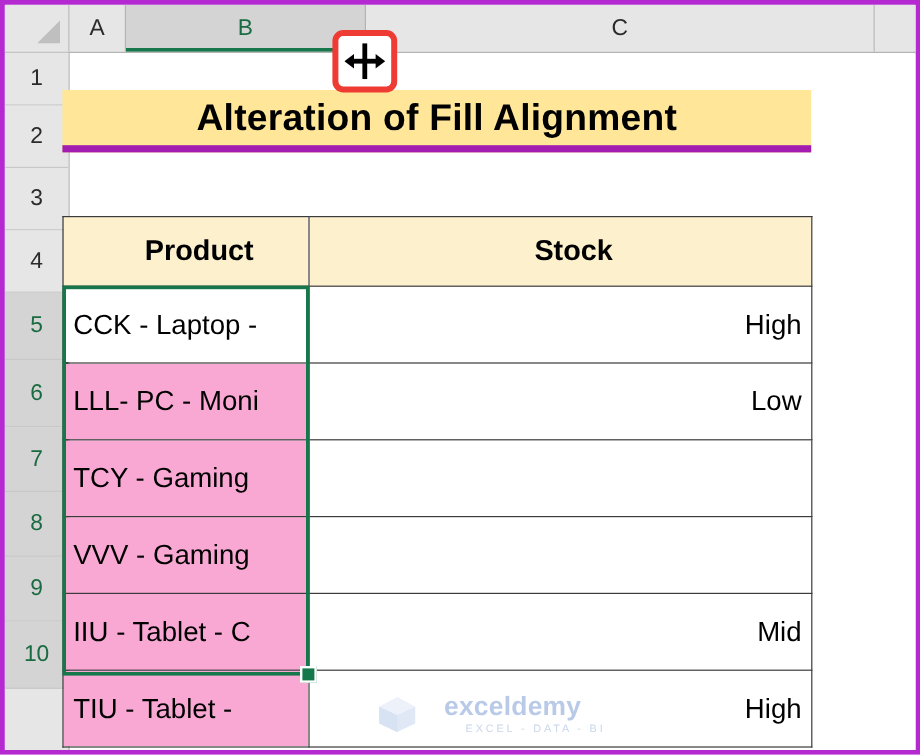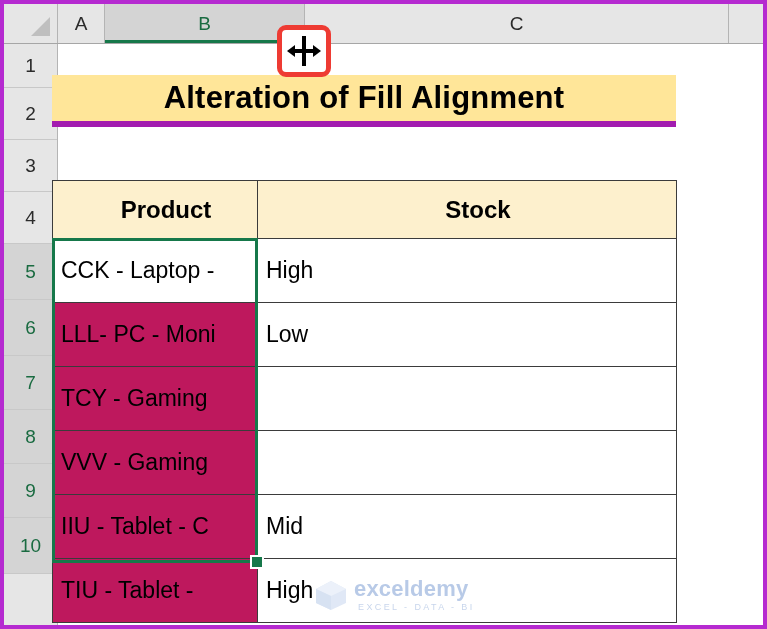--- a/index.html
+++ b/index.html
@@ -161,28 +161,28 @@
     text-align: center;
     font-size: 24px;
     height: 58px;
     padding-left: 30px;
   }
   .col-product { width: 205px; }
   .col-stock   { width: 419px; }
 
   td.product-cell {
     text-align: left;
-    background: #be185d;
+    background: #f9a8d4;
     padding-left: 7px;
   }
   td.product-cell.active {
     background: #ffffff;
   }
   td.stock-cell {
-    text-align: left;
+    text-align: right;
     background: #ffffff;
   }
 
   
   #selection-outline {
     position: absolute;
     left: 48px; top: 234px;
     width: 206px;
     height: 325px;
     border: 3px solid #16784a;
@@ -210,38 +210,38 @@
     z-index: 30;
   }
   #resize-cursor-badge svg { display: block; }
 
   
   #watermark {
     position: absolute;
     left: 310px; top: 574px;
     display: flex;
     align-items: center;
-    gap: 6px;
+    gap: 22px;
     opacity: 0.55;
     pointer-events: none;
     z-index: 20;
   }
   #watermark-text-wrap { display: flex; flex-direction: column; line-height: 1; }
   #watermark-title {
     font-size: 22px;
     color: #7f9fd4;
     font-weight: bold;
     letter-spacing: 0.2px;
   }
   #watermark-tagline {
     font-size: 9px;
     color: #9bb4dd;
     letter-spacing: 2.4px;
     margin-top: 3px;
-    margin-left: 4px;
+    margin-left: 18px;
   }
 </style>
 </head>
 <body>
 
 <div id="screenshot">
 
   <div id="col-header-strip">
     <div class="corner-box">
       <div class="corner-triangle"></div>

